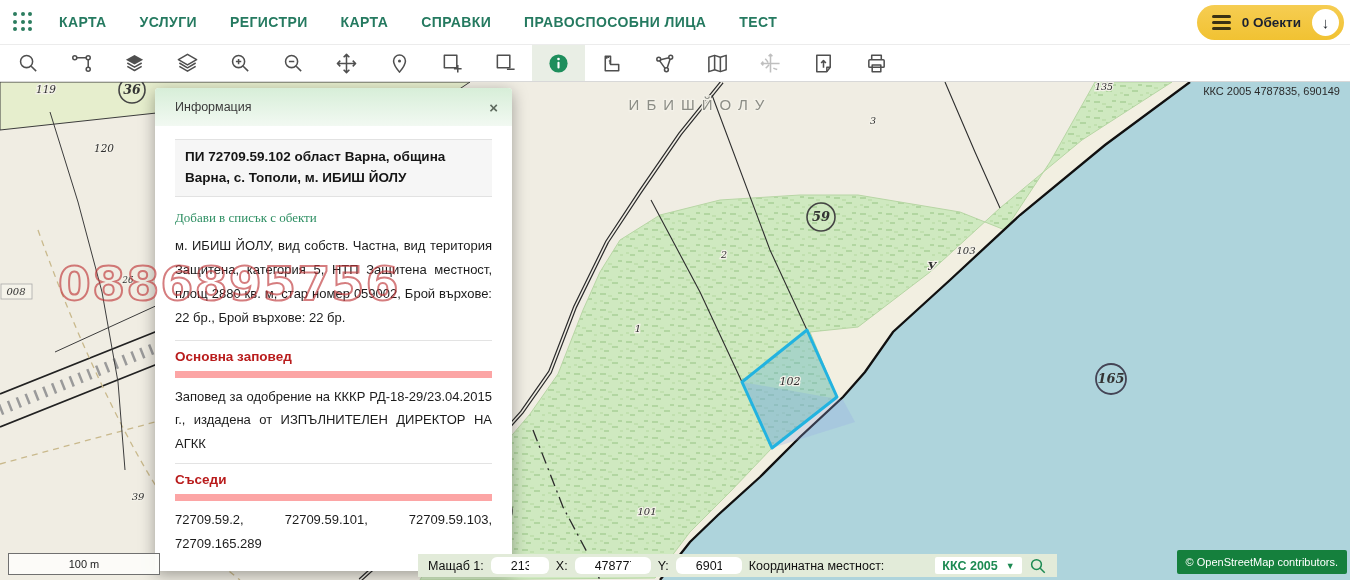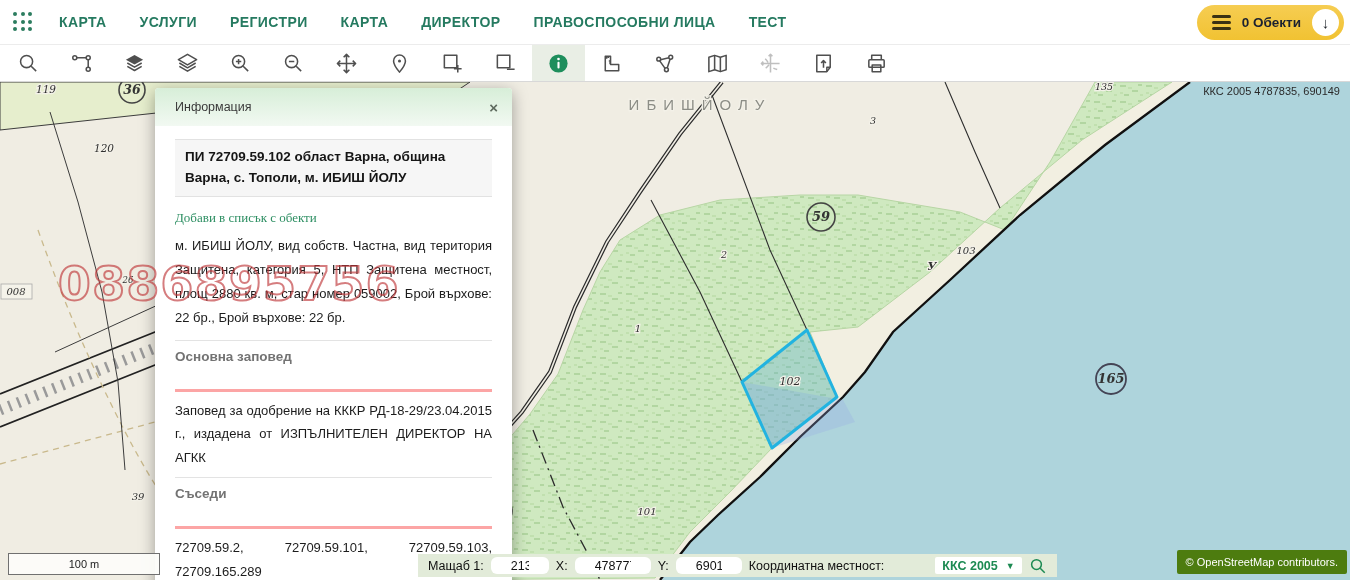--- a/index.html
+++ b/index.html
@@ -58,22 +58,22 @@
     cursor:pointer; line-height:1; }
   .popup-body { padding:13px 20px 16px 20px; }
   .parcel-title { background:#f6f6f6; border-top:1px solid #e2e2e2;
     border-bottom:1px solid #e2e2e2; padding:7px 10px; font-size:13.5px;
     font-weight:bold; color:#161616; line-height:1.55; }
   .add-link { display:inline-block; margin:13px 0 3px; color:#2e8f63;
     font-size:13px; cursor:pointer;font-family:Liberation Serif, serif; }
   .desc { font-size:13px; color:#1c1c1c; text-align:justify;
     line-height:1.85; margin:5px 0 10px; }
   .section { border-top:1px solid #e3e3e3; margin-top:8px; }
-  .section h3 { font-size:13.5px; color:#737373; margin:8px 0 0;
-    padding-bottom:25px; border-bottom:3px solid #fca5a5; }
+  .section h3 { font-size:13.5px; color:#b91c1c; margin:8px 0 0;
+    padding-bottom:7px; border-bottom:7px solid #fca5a5; }
   .section p { font-size:13px; color:#1c1c1c; text-align:justify;
     line-height:1.8; margin-top:7px; }
 
   
   .watermark-layer { position:absolute; left:0; top:0; width:1350px;
     height:580px; z-index:30; pointer-events:none; }
   .scalebar { position:absolute; left:8px; bottom:5px; width:152px;
     height:22px; background:rgba(252,252,249,.95); border:1px solid #707070;
     z-index:25; font-size:11px; color:#222; display:flex;
     align-items:center; justify-content:center; }
@@ -84,21 +84,21 @@
   .statusbar input { border:none; background:#fff; border-radius:6px;
     height:17px; font-size:12.5px; padding:0 20px;
     font-family:"Liberation Sans",sans-serif; color:#111; }
   .crs-box { background:#fff; border-radius:2px; height:17px; display:flex;
     align-items:center; gap:8px; padding:0 7px; cursor:pointer;margin-left:44px; }
   .crs-value { color:#1c8a52; font-weight:bold; font-size:12.5px; }
   .crs-caret { color:#1c8a52; font-size:9px; }
   .status-search { width:18px; height:18px; cursor:pointer; }
   .status-search svg { stroke:#1c8a52; stroke-width:2; fill:none; }
   .osm-badge { position:absolute; right:3px; bottom:6px; height:24px;
-    background:#4d7c0f; color:#fff; font-size:11px; line-height:24px;
+    background:#15803d; color:#fff; font-size:11px; line-height:24px;
     padding:0 9px; border-radius:2px; z-index:25; cursor:pointer; }
 </style>
 </head>
 <body>
 
 <div id="map">
   <svg class="basemap" width="1350" height="498" viewBox="0 0 1350 498">
     <defs>
       <pattern id="forest" width="26" height="16" patternUnits="userSpaceOnUse">
         <rect width="26" height="16" fill="#cfe9c0"></rect>
@@ -179,21 +179,21 @@
       <i></i>
       <i></i>
       <i></i>
       <i></i>
   </div>
   <div class="nav-items">
     <span class="nav-item">КАРТА</span>
     <span class="nav-item">УСЛУГИ</span>
     <span class="nav-item">РЕГИСТРИ</span>
     <span class="nav-item">КАРТА</span>
-    <span class="nav-item">ДИРЕКТОР</span>
+    <span class="nav-item">СПРАВКИ</span>
     <span class="nav-item">ПРАВОСПОСОБНИ ЛИЦА</span>
     <span class="nav-item">ТЕСТ</span>
   </div>
   <div class="objects-pill">
     <span class="burger">
         <i></i>
         <i></i>
         <i></i>
       </span>
     <span class="pill-label">0 Обекти</span>

